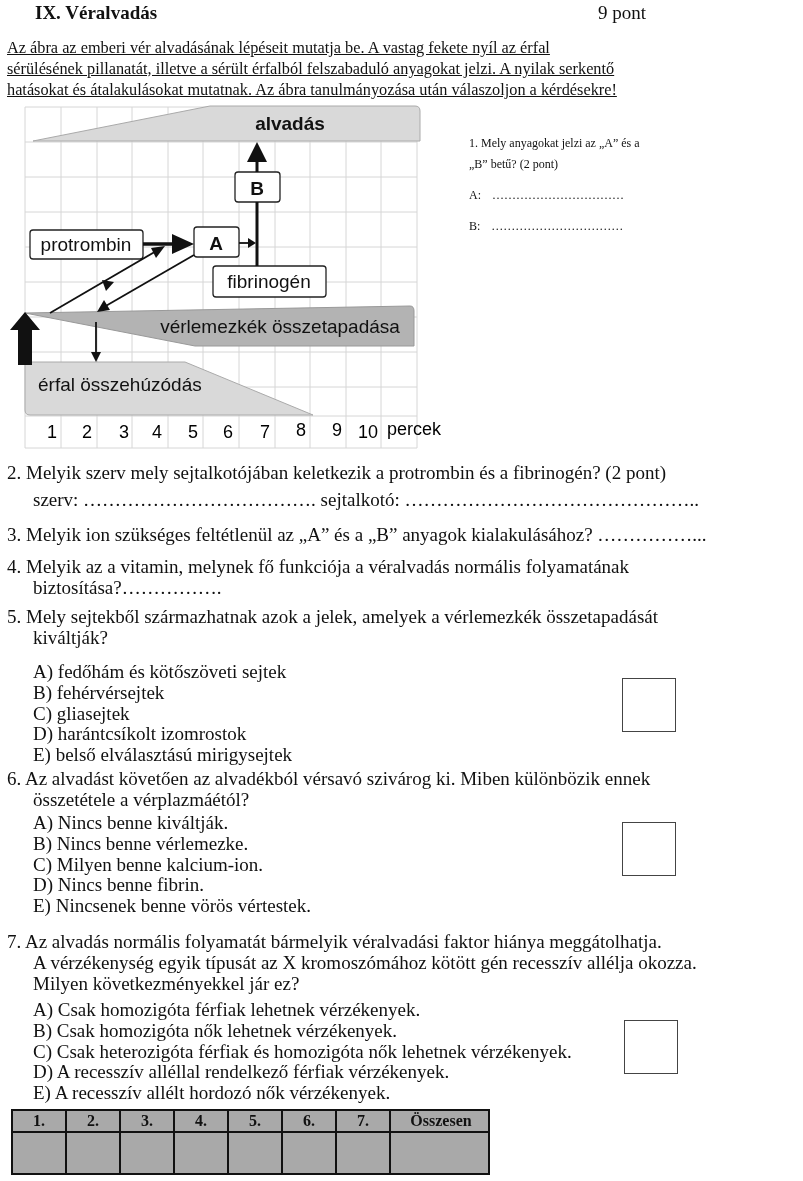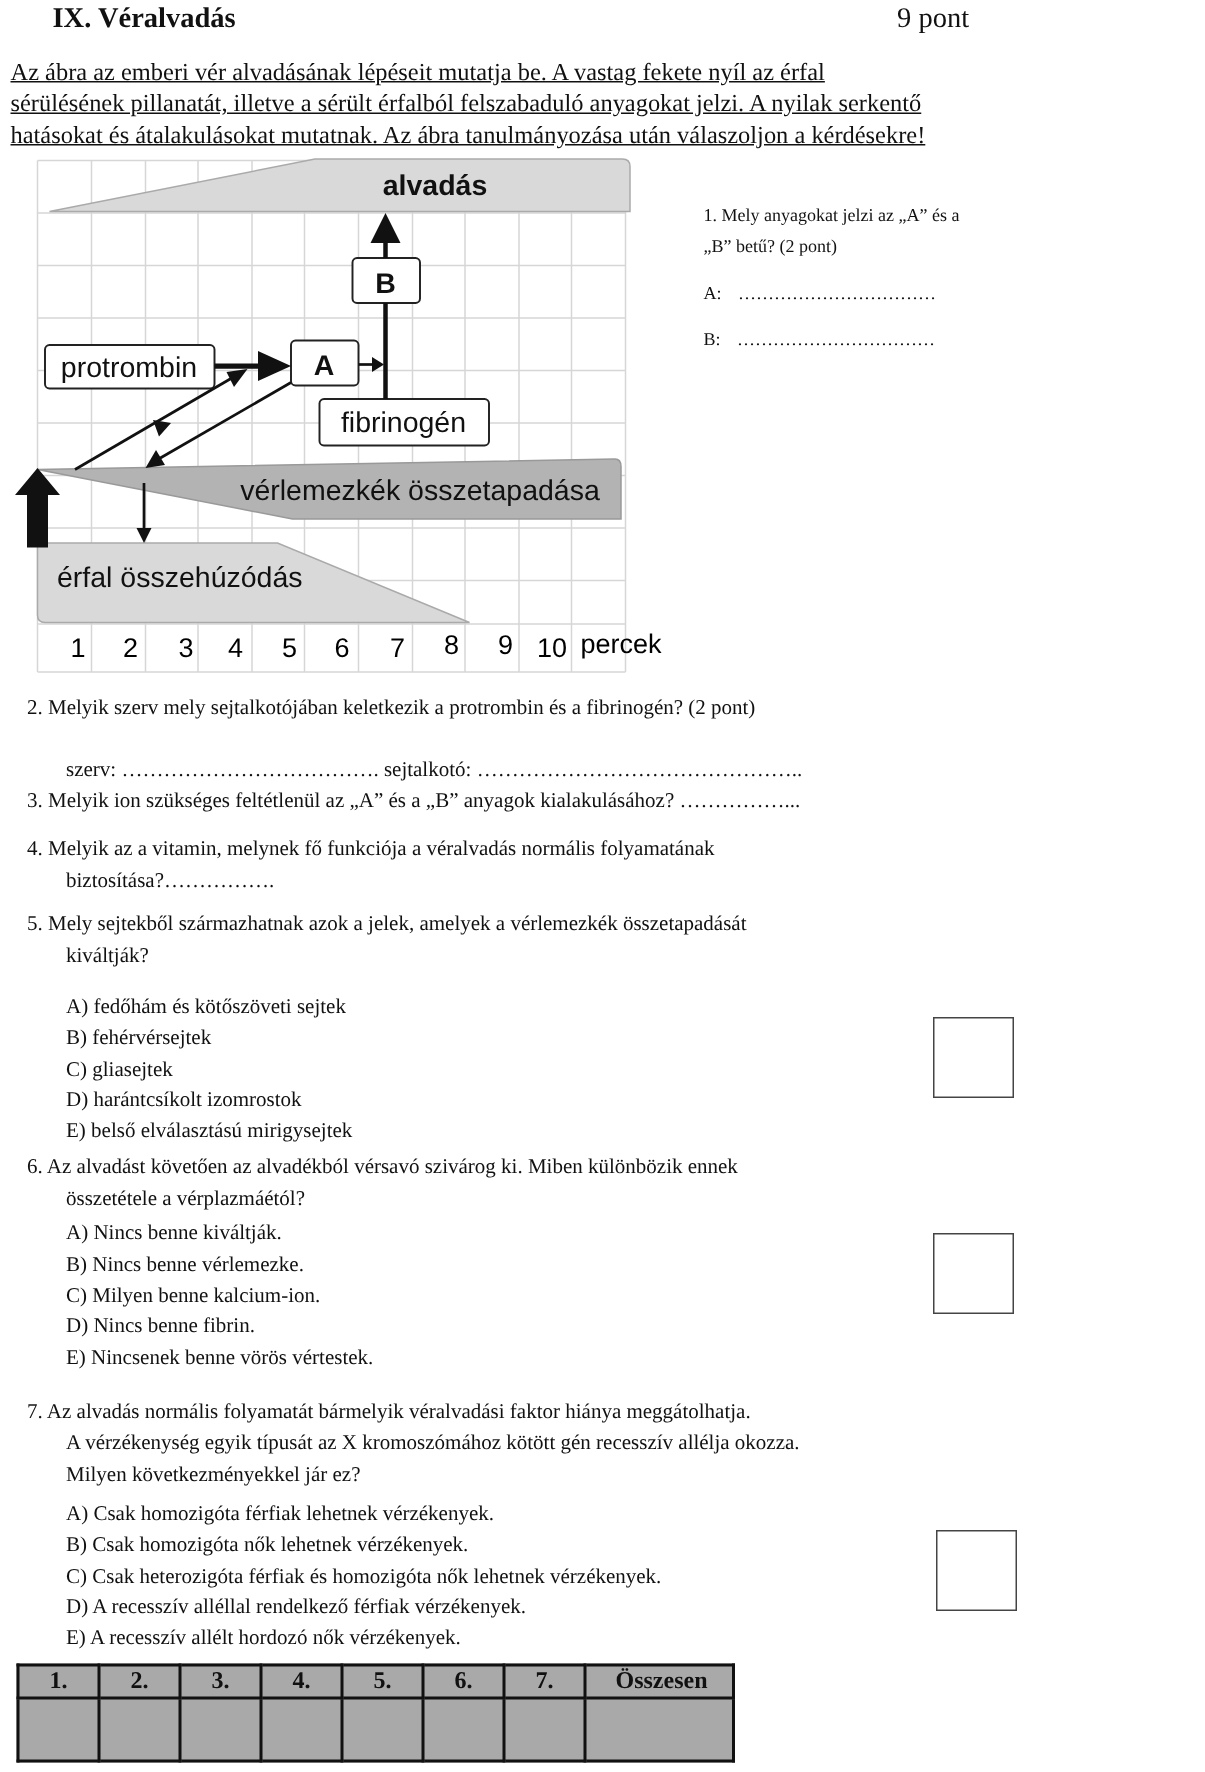--- a/index.html
+++ b/index.html
@@ -7,21 +7,21 @@
          font-family:"Liberation Serif", "DejaVu Serif", serif; color:#111; }
   .abs { position:absolute; }
   .title { left:7px; top:2px; font-size:19px; font-weight:bold;margin-left:28px; }
   .points { left:598px; top:2px; font-size:19px; font-weight:normal; }
   .intro { left:7px; top:37px; width:790px; font-size:16.3px; line-height:21px;text-decoration:underline; }
   .intro div { white-space:nowrap; }
   .diagram { left:0; top:100px; width:460px; height:355px; }
   .dtext { font-family:"Liberation Sans", "DejaVu Sans", sans-serif; }
   .q1 { left:424px; top:133px; font-size:12px; line-height:21px; width:270px;margin-left:45px; }
   .q1 .ans { margin-top:10px; white-space:nowrap; }
-  .q { position:absolute; left:18px; font-size:14px; line-height:21px; white-space:nowrap; }
+  .q { position:absolute; left:7px; font-size:19px; line-height:21px; white-space:nowrap; }
   .q .ind { padding-left:26px; }
   .opt { padding-left:26px; line-height:20.8px; }
   .box { position:absolute; width:52px; height:52px; border:1.5px solid #444; background:#fff; }
   table.score { position:absolute; left:11px; top:1109px; border-collapse:collapse; background:#a9a9a9; }
   table.score td { border:2px solid #111; width:52px; font-weight:bold; font-size:16px; text-align:center; padding:0; }
   table.score tr.h td { height:20px; }
   table.score tr.b td { height:40px; }
   table.score td.last { width:94px; text-align:center; padding-left:3px; }
 </style>
 </head>
@@ -132,21 +132,21 @@
     <span style="margin-left:8px">……………………………</span>
   </div>
   <div class="ans">
     <span>B:</span>
     <span style="margin-left:8px">……………………………</span>
   </div>
 </div>
 
 <div class="q" style="top:462px">
   <div>2.  Melyik szerv mely sejtalkotójában  keletkezik a protrombin és a fibrinogén? (2 pont)</div>
-  <div class="ind" style="margin-top:20px">szerv: ……………………………….  sejtalkotó: ………………………………………..</div>
+  <div class="ind" style="margin-top:6px">szerv: ……………………………….  sejtalkotó: ………………………………………..</div>
 </div>
 
 <div class="q" style="top:524px">
   <div>3.  Melyik ion szükséges feltétlenül az „A” és a „B” anyagok kialakulásához? ……………...</div>
 </div>
 
 <div class="q" style="top:556px">
   <div>4.   Melyik az a vitamin, melynek fő funkciója a véralvadás normális folyamatának</div>
   <div class="ind">biztosítása?…………….</div>
 </div>

